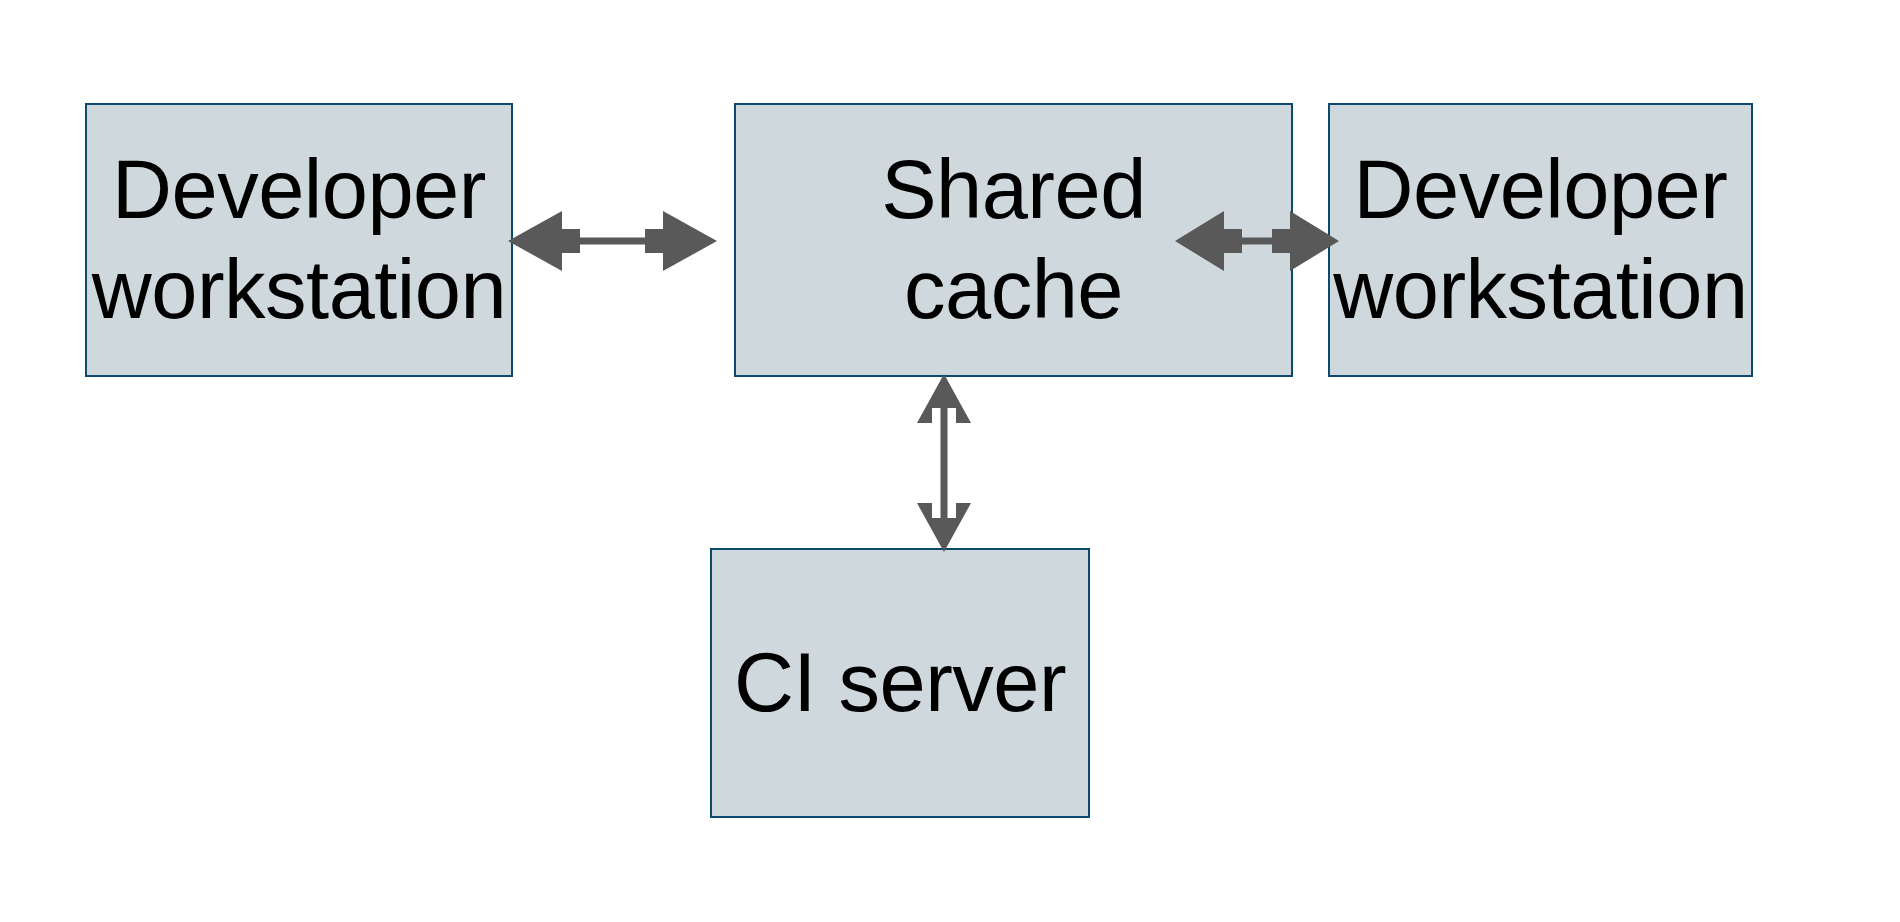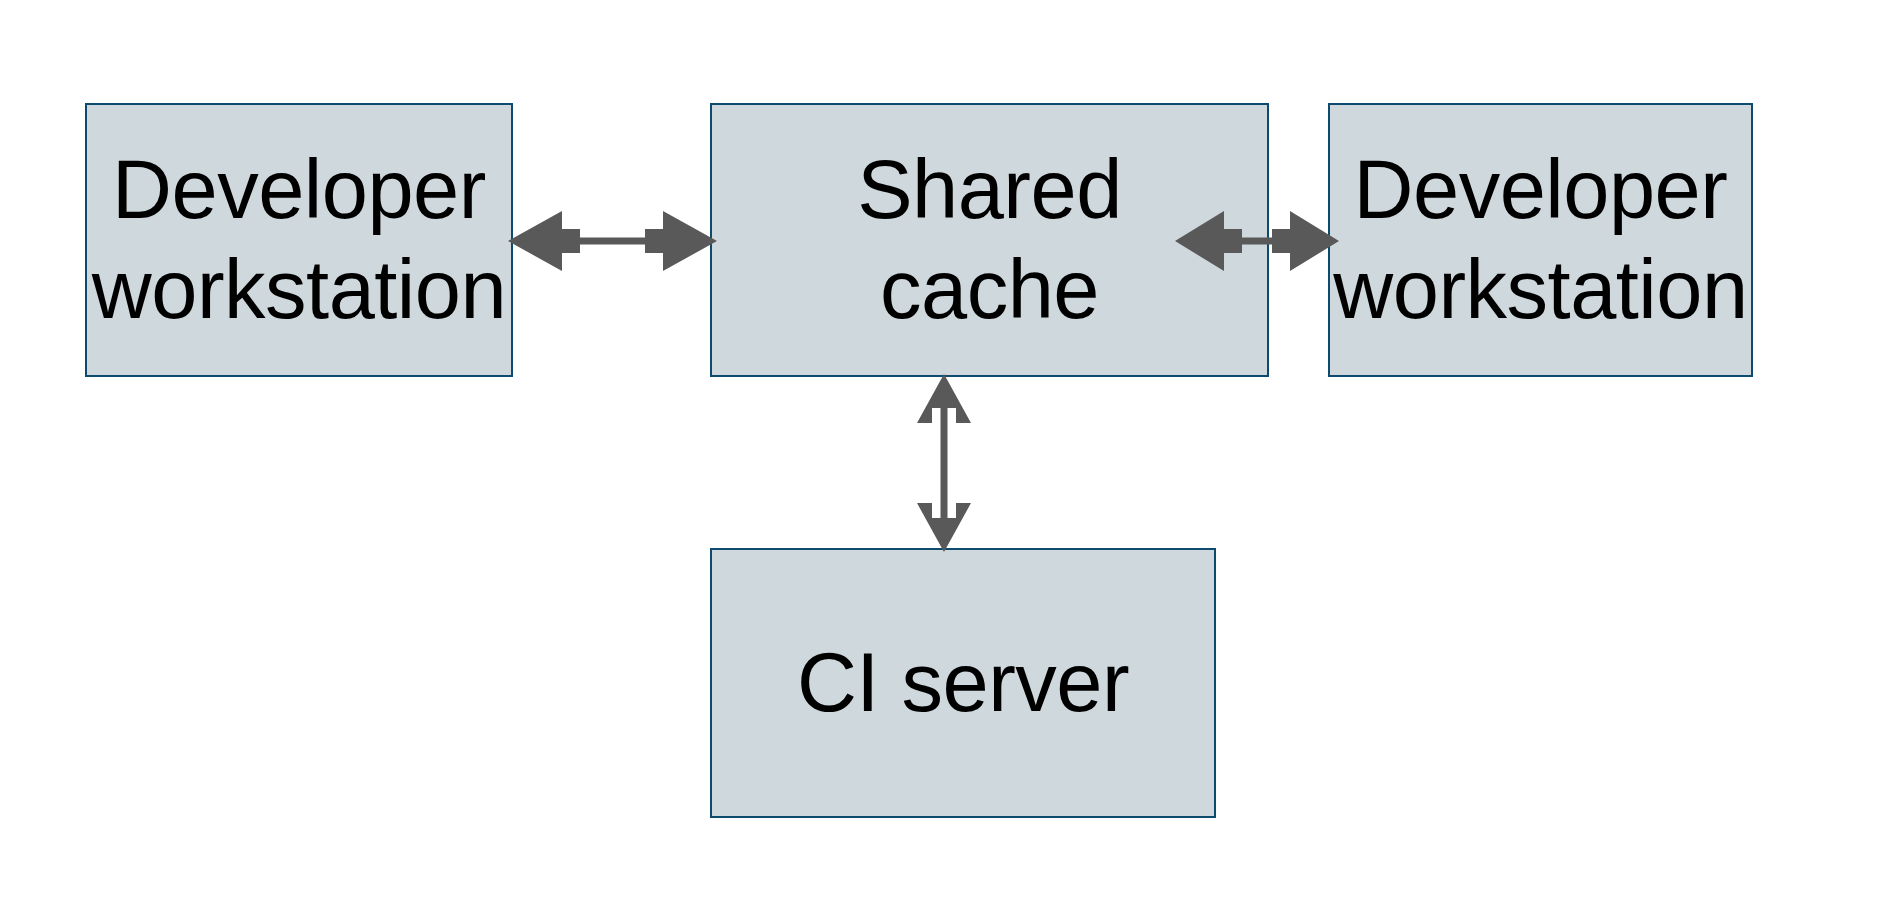--- a/index.html
+++ b/index.html
@@ -32,23 +32,23 @@
     font-family: "Liberation Sans", sans-serif;
     font-size: 83px;
     line-height: 100px;
     color: #000000;
     letter-spacing: -0.5px;
     white-space: pre-line;
     font-weight: 400;
   }
   
   #node-dev-left   { left: 85px;   top: 103px; width: 428px; height: 274px; }
-  #node-shared     { left: 710px;  top: 103px; width: 559px; height: 274px; }
+  #node-shared     { left: 734px;  top: 103px; width: 559px; height: 274px; }
   #node-dev-right  { left: 1328px; top: 103px; width: 425px; height: 274px; }
-  #node-ci         { left: 710px;  top: 548px; width: 506px; height: 270px; }
+  #node-ci         { left: 710px;  top: 548px; width: 380px; height: 270px; }
 
   .edge {
     position: absolute;
     pointer-events: none;
   }
   #edge-left-shared  { left: 505px; top: 196px; width: 215px; height: 90px; }
   #edge-shared-right { left: 1172px; top: 196px; width: 170px; height: 90px; }
   #edge-shared-ci    { left: 899px; top: 368px; width: 90px; height: 190px; }
 
   .edge svg { display: block; overflow: visible; }

